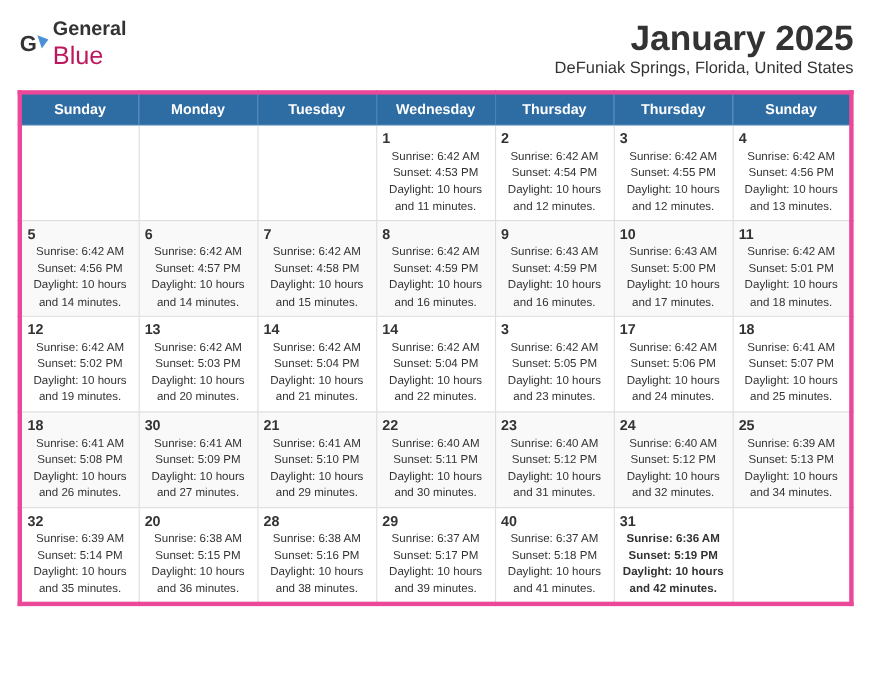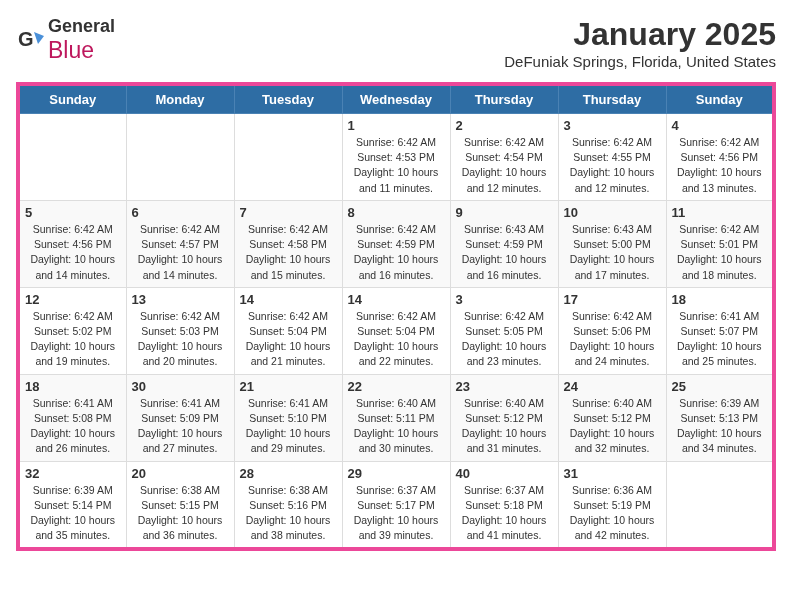--- a/index.html
+++ b/index.html
@@ -329,21 +329,21 @@
         </td>
         <td>
           <div class="day-number">40</div>
           <div class="day-info" style="white-space: pre-line;">Sunrise: 6:37 AM
 Sunset: 5:18 PM
 Daylight: 10 hours
 and 41 minutes.</div>
         </td>
         <td>
           <div class="day-number">31</div>
-          <div class="day-info" style="white-space: pre-line;">Sunrise: 6:36 AM
+          <div class="day-info" style="white-space: pre-line; font-weight: bold;">Sunrise: 6:36 AM
 Sunset: 5:19 PM
 Daylight: 10 hours
 and 42 minutes.</div>
         </td>
         <td class="empty-cell"></td>
       </tr>
     </tbody>
 </table>
 
 </body></html>

